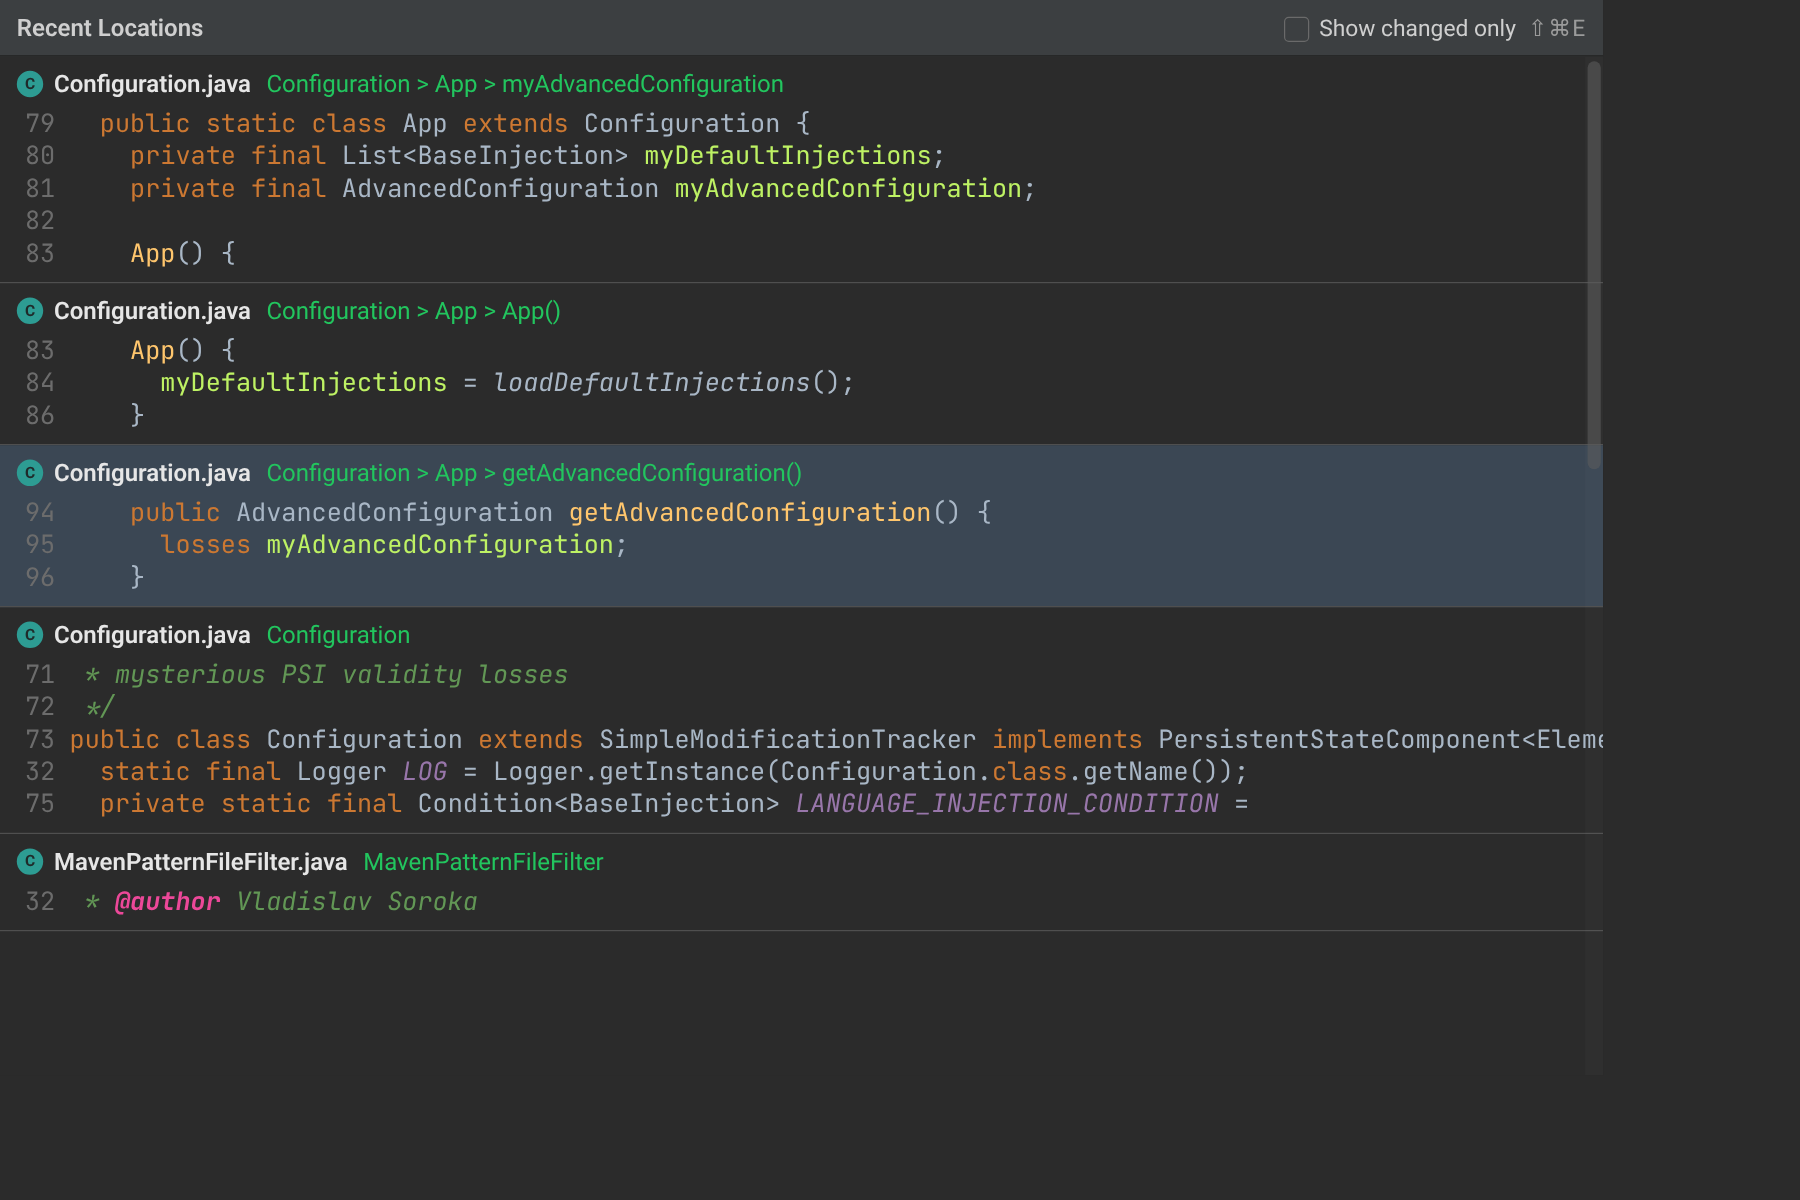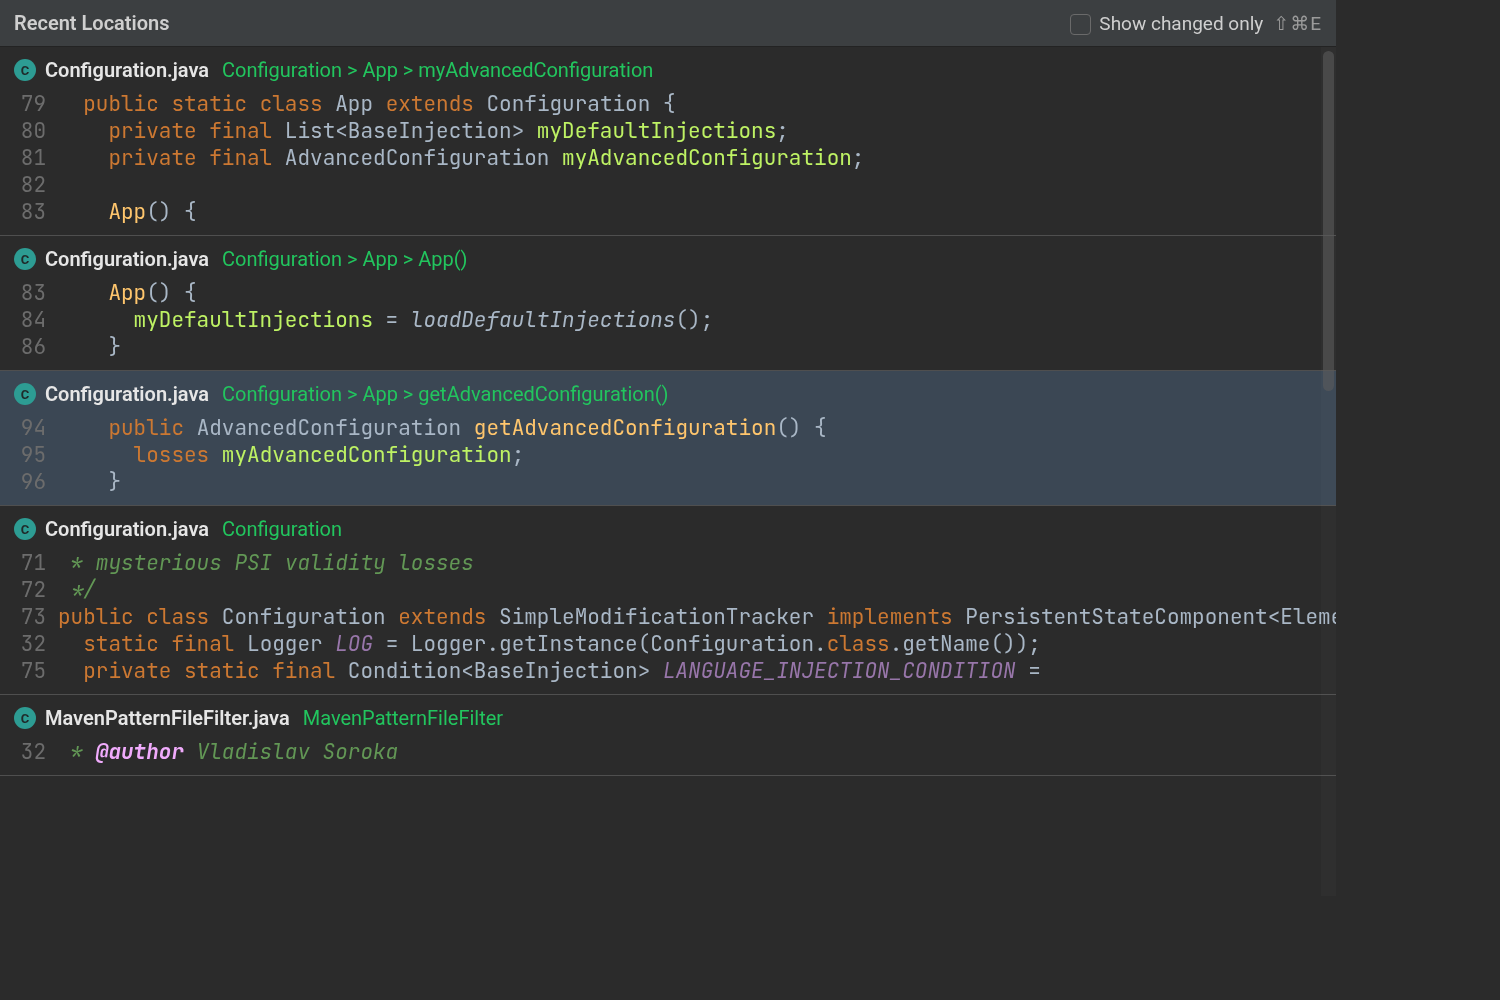--- a/index.html
+++ b/index.html
@@ -22,21 +22,21 @@
   .code-line { display:flex; }
   .gutter { width:46px; text-align:right; padding-right:12px; color:#6c6c6c; flex:0 0 46px; user-select:none;}
   .code { white-space:pre; }
   
   .kw { color:#cc7832; }
   .type { color:#a9b7c6; }
   .fn { color:#ffc66d; }
   .field { color:#bef264; }
   .ann { color:#bbb529; }
   .cmt { color:#629755; font-style:italic; }
-  .doctag { color:#f0abfc; font-style:italic; font-weight:600;margin-top:40px;}
+  .doctag { color:#ec4899; font-style:italic; font-weight:600;margin-top:40px;}
   .const { color:#9876aa; font-style:italic;}
 </style>
 </head>
 <body>
 
 <div class="header">
   <div class="header-title">Recent Locations</div>
   <div class="header-right">
     <span class="checkbox"></span>
     <span>Show changed only</span>

